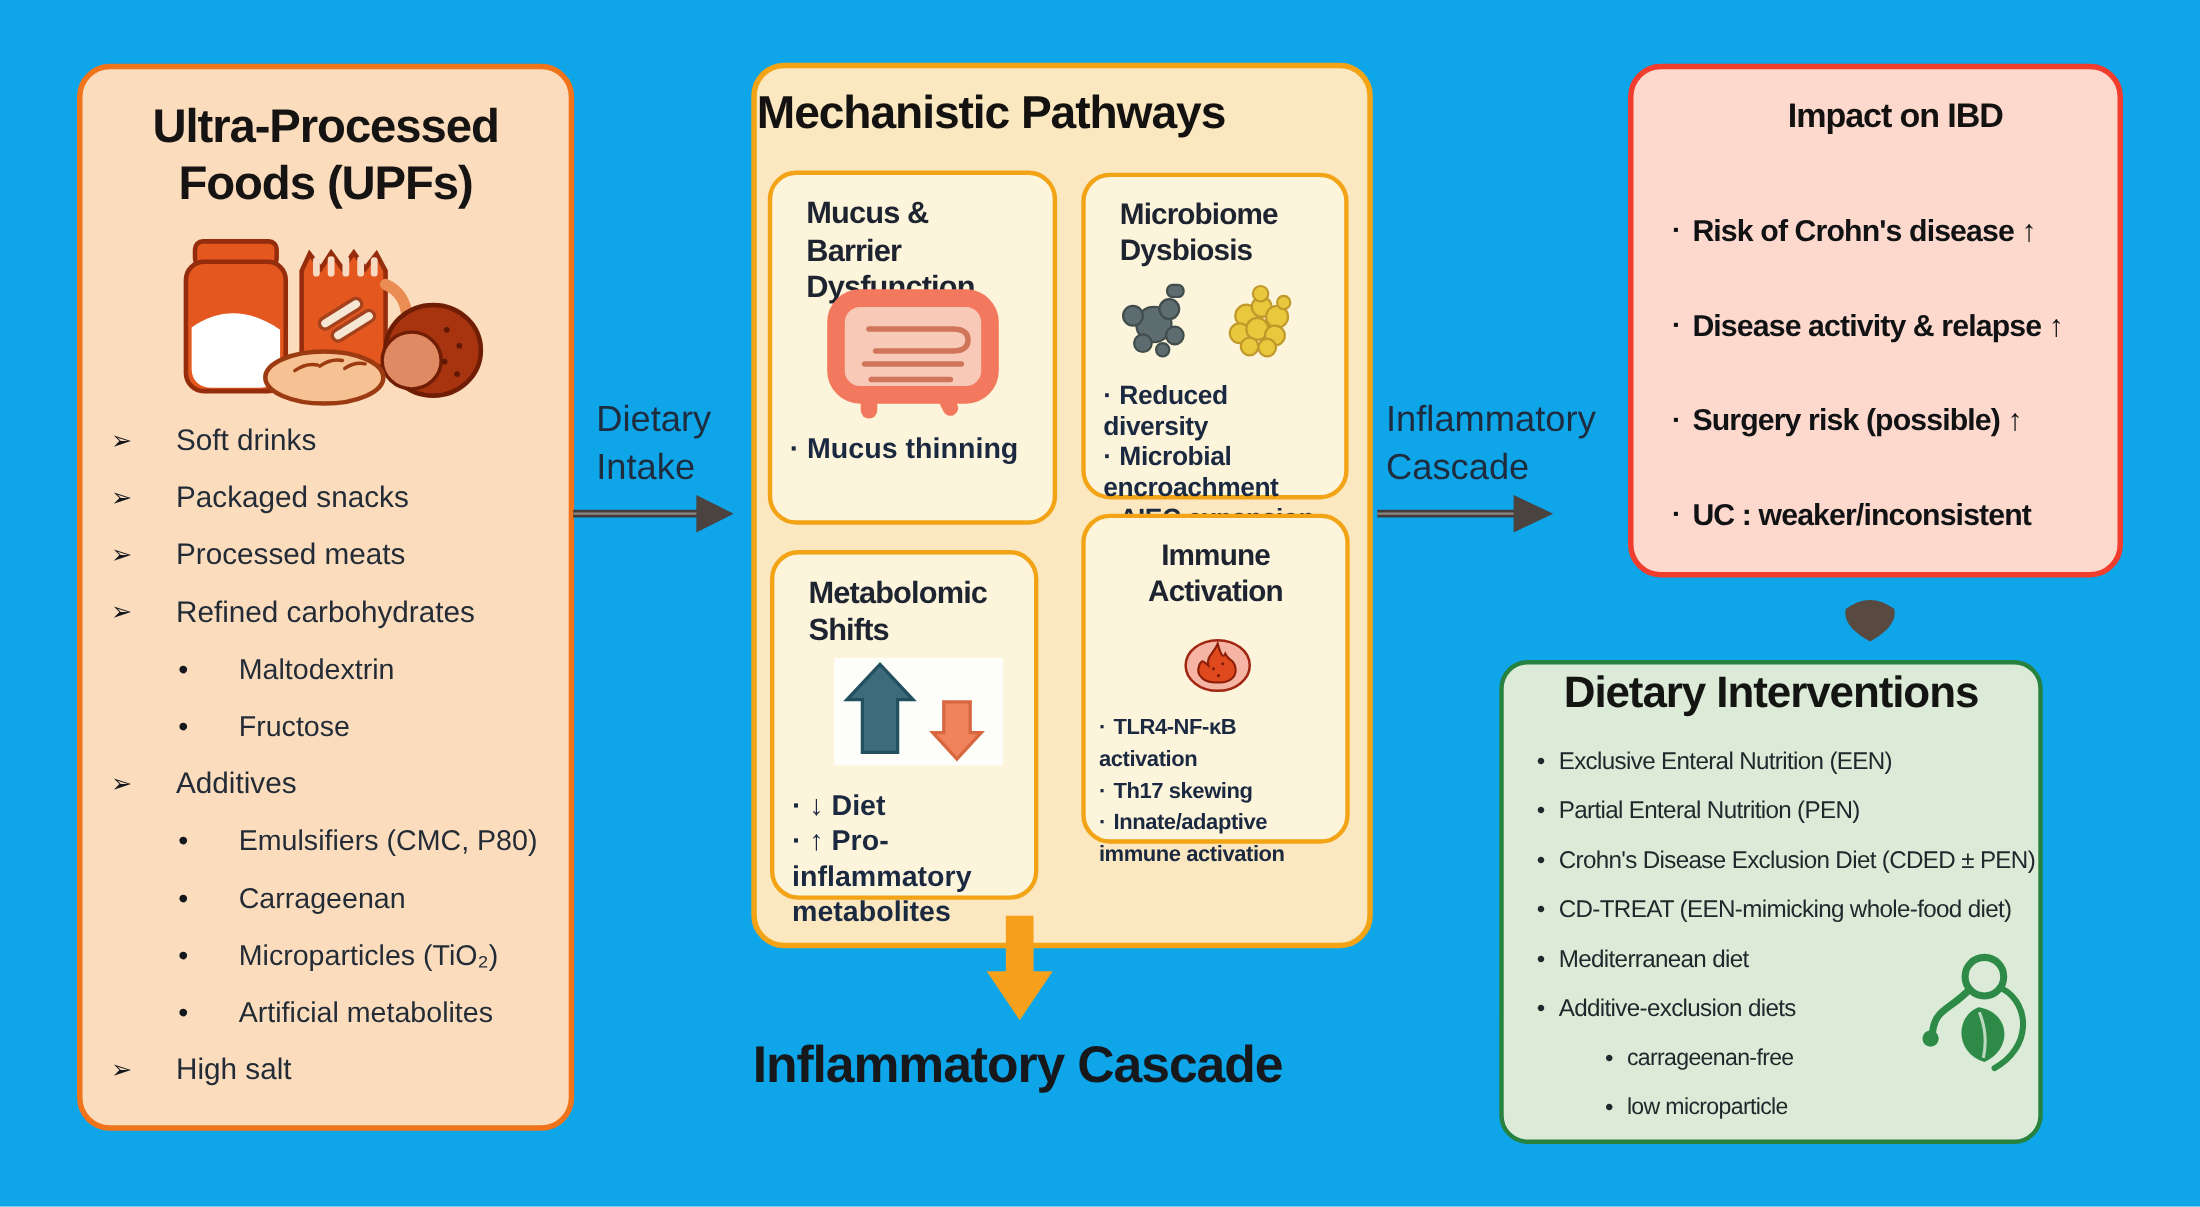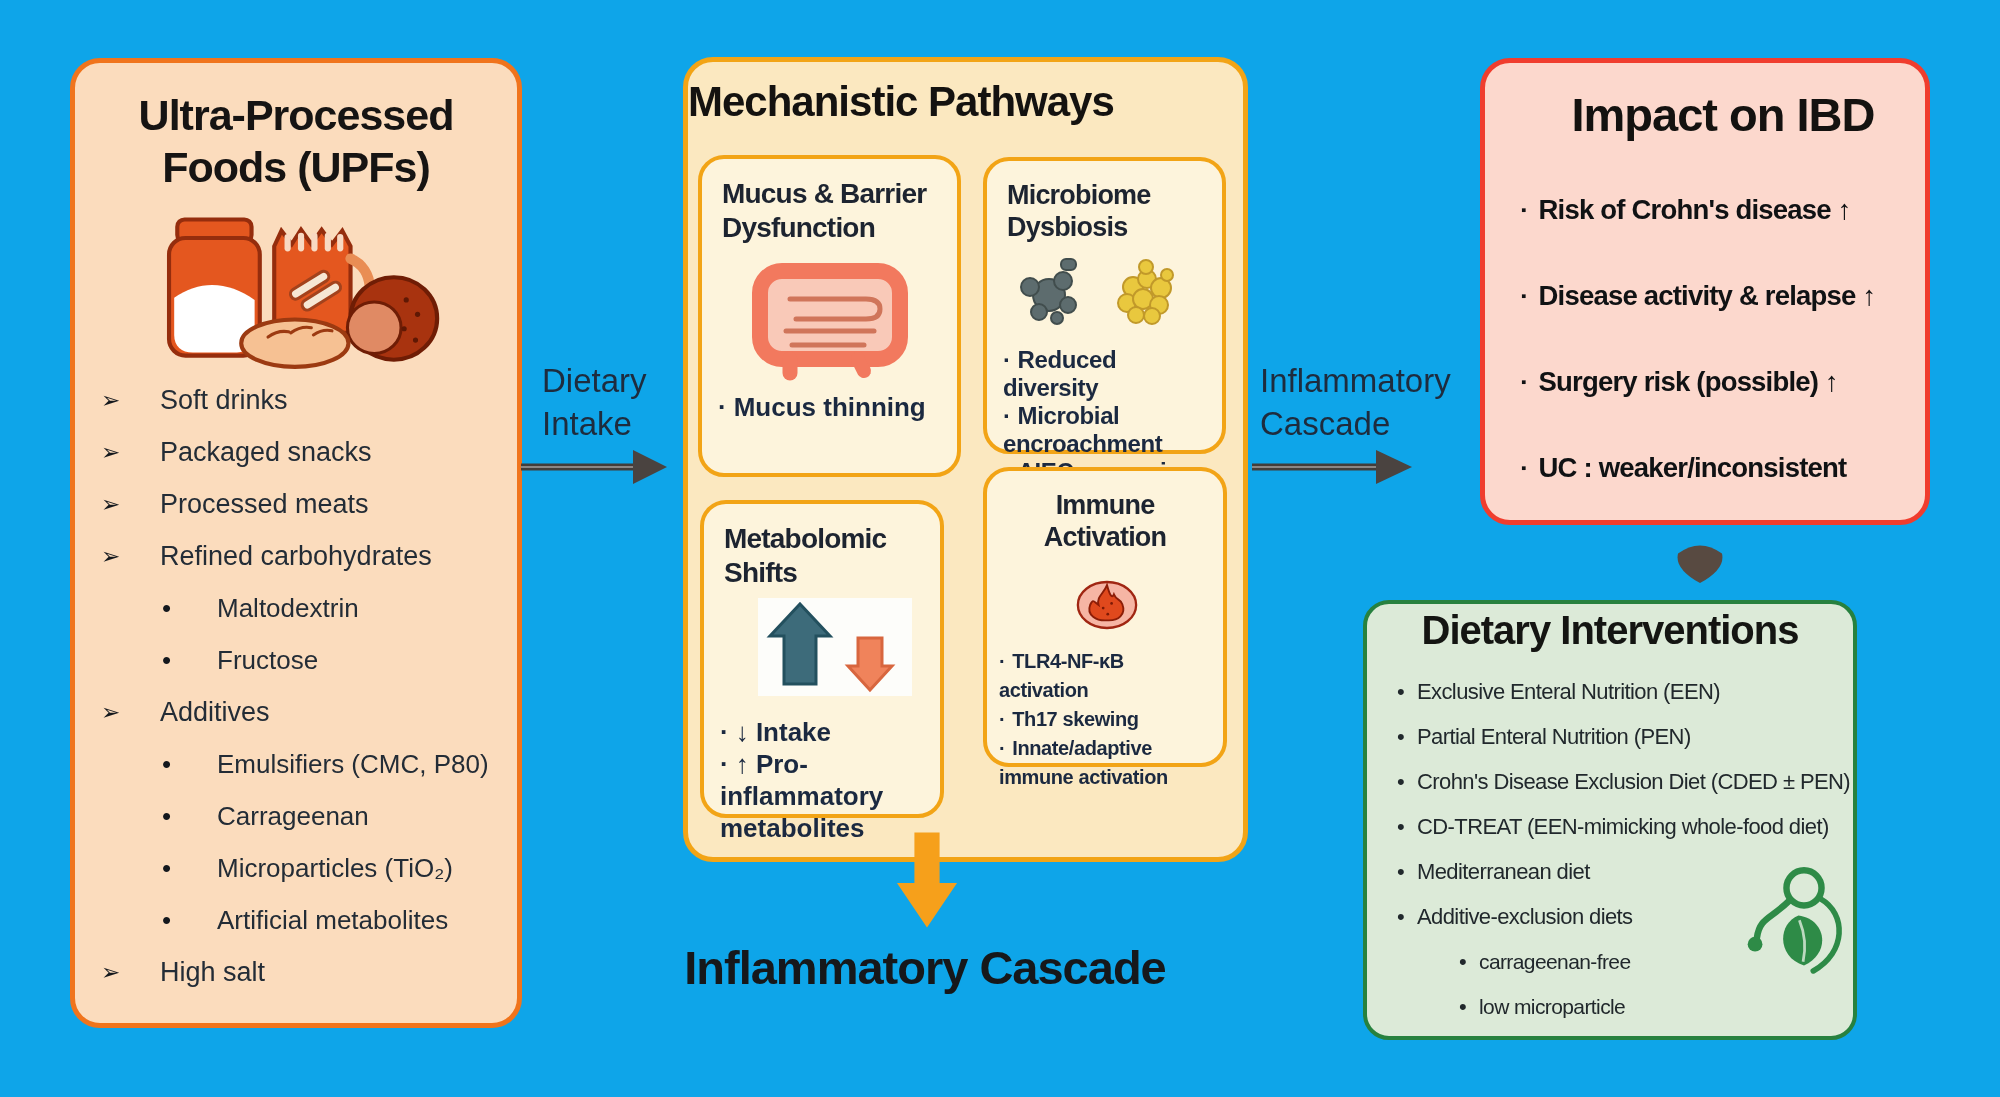--- a/index.html
+++ b/index.html
@@ -22,21 +22,21 @@
   .upf-row.lvl2{padding-left:87px;}
   .upf-row.lvl2 .bullet{width:55px;flex:0 0 auto;font-size:26px;color:#14181d;}
   .upf-row.lvl2 .lbl{font-size:26px;}
 
   
   #mech-panel{left:683px;top:57px;width:565px;height:805px;
     background:var(--mid_fill,#fbe8c0);border:5px solid var(--mid_border,#f2a416);border-radius:30px;}
   .mech-title{margin-top:16px;font-size:42px;font-weight:700;
     letter-spacing:-1px;color:#141210;}
   .subbox{position:absolute;box-sizing:border-box;background:var(--mid_box_fill,#fdf4dc);
-    border:4px solid var(--mid_border,#f2a416);border-radius:26px;padding:16px 12px;}
+    border:4px solid var(--mid_border,#f2a416);border-radius:26px;padding:16px 23px;}
   #box-mucus{left:698px;top:155px;width:263px;height:322px;}
   #box-microbiome{left:983px;top:157px;width:243px;height:297px;}
   #box-metabolomic{left:700px;top:500px;width:244px;height:318px;}
   #box-immune{left:983px;top:467px;width:244px;height:300px;}
   .subbox h3{margin:2px 0 0 8px;font-size:28px;font-weight:700;color:#1d2430;
     line-height:1.2;letter-spacing:-0.8px;}
   #box-microbiome h3{font-size:27px;}
   #box-immune h3{font-size:27px;text-align:center;margin-left:0;}
   .sub-icon{position:absolute;}
   #icon-intestine{left:44px;top:100px;width:168px;height:122px;}
@@ -58,21 +58,21 @@
   .arrow-svg{position:absolute;}
   #arrow-dietary{left:521px;top:448px;width:146px;height:38px;}
   #arrow-cascade{left:1252px;top:448px;width:160px;height:38px;}
   #arrow-down{left:896px;top:831px;width:62px;height:100px;z-index:5;}
   #cascade-caption{position:absolute;left:645px;top:940px;width:560px;text-align:center;
     font-size:47px;font-weight:700;letter-spacing:-1px;color:#16181b;}
 
   
   #impact-panel{left:1480px;top:58px;width:450px;height:467px;
     background:var(--impact_fill,#fcd8cd);border:5px solid var(--impact_border,#f03d2e);border-radius:30px;}
-  .impact-title{margin-top:24px;text-align:center;font-size:47px;font-weight:700;
+  .impact-title{margin-top:24px;text-align:center;font-size:31px;font-weight:700;
     letter-spacing:-1px;color:#141210;margin-left:36px;}
   .impact-list{position:absolute;left:36px;top:130px;display:flex;flex-direction:column;gap:52px;}
   .impact-row{display:flex;align-items:center;font-size:27.5px;font-weight:700;
     letter-spacing:-0.8px;color:#101214;white-space:nowrap;line-height:34px;}
   .impact-row .sq{font-size:15px;margin-right:13px;}
 
   
   #pointer{left:1672px;top:543px;width:56px;height:42px;position:absolute;}
 
   
@@ -237,21 +237,21 @@
   </div>
 
   <div class="subbox" id="box-metabolomic">
     <h3>Metabolomic Shifts</h3>
     <svg class="sub-icon" id="icon-shift" viewBox="0 0 154 98">
       <rect x="0" y="0" width="154" height="98" fill="#fdfdfa"></rect>
       <polygon points="42,6 72,38 58,38 58,86 26,86 26,38 12,38" fill="#3d6b7a" stroke="#23505e" stroke-width="3"></polygon>
       <polygon points="112,92 134,68 124,68 124,40 100,40 100,68 90,68" fill="#f0835b" stroke="#d8663e" stroke-width="3"></polygon>
     </svg>
     <div class="pts">
-      <div class="pt"><span class="md">·</span><span>↓ Intake</span></div>
+      <div class="pt"><span class="md">·</span><span>↓ Diet</span></div>
       <div class="pt"><span class="md">·</span><span>↑ Pro-inflammatory metabolites</span></div>
     </div>
   </div>
 
   <div class="subbox" id="box-immune">
     <h3>Immune Activation</h3>
     <svg class="sub-icon" id="icon-flame" viewBox="0 0 120 80">
       <ellipse cx="60" cy="40" rx="38" ry="30" fill="#f6b5a4" stroke="#a02612" stroke-width="3"></ellipse>
       <path d="M60 14 C56 25 46 29 49 40 C43 36 42 31 38 40 C33 53 46 61 60 60 C75 61 85 52 80 39 C77 31 73 35 69 26 C66 33 63 25 60 14 Z" fill="#e0491d" stroke="#8c1d07" stroke-width="2.5"></path>
       <circle cx="55" cy="44" r="1.8" fill="#7c1a06"></circle>

